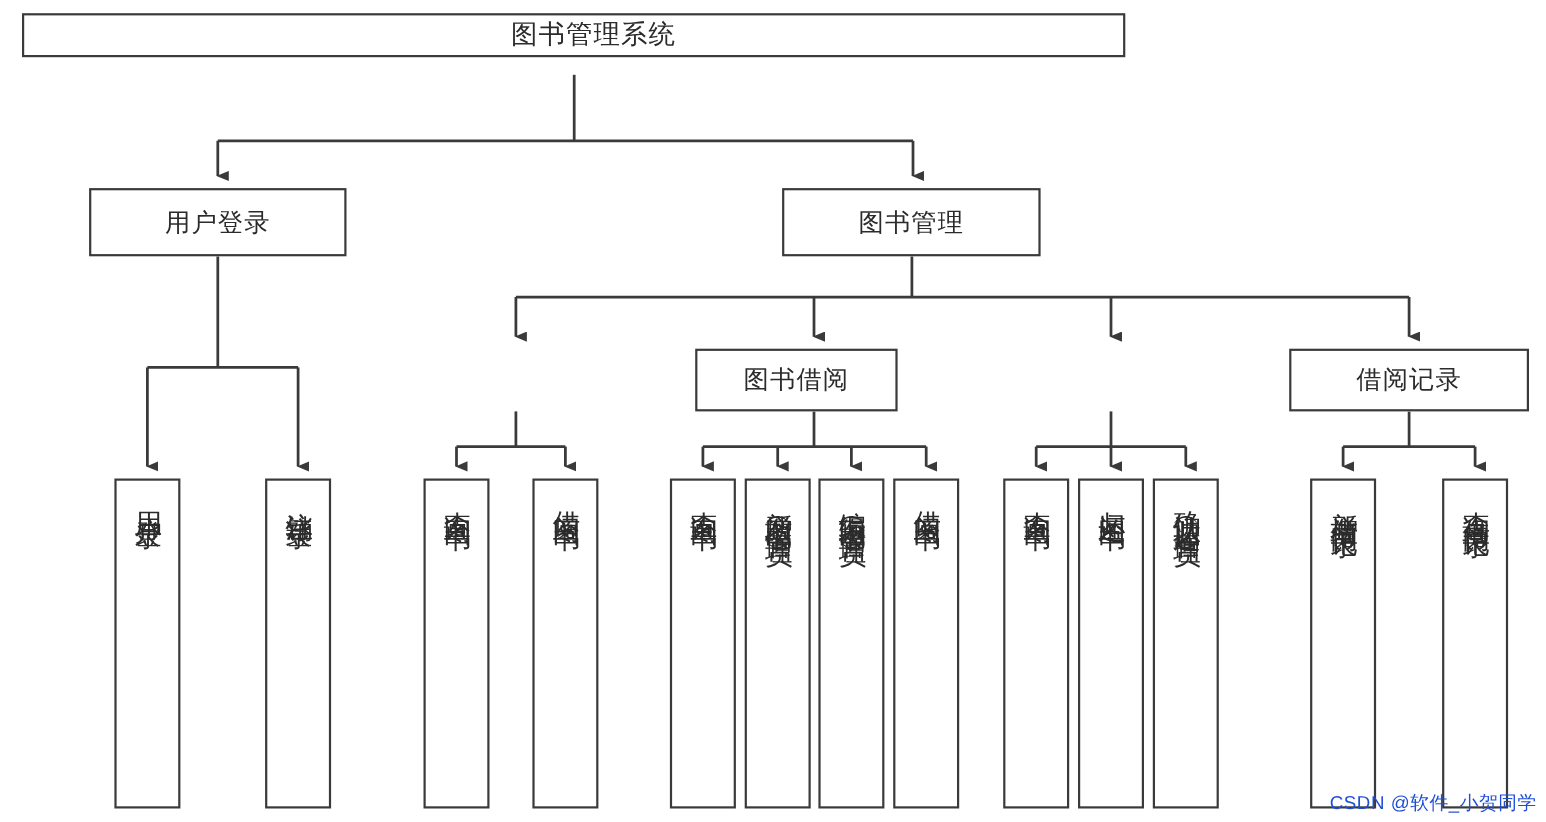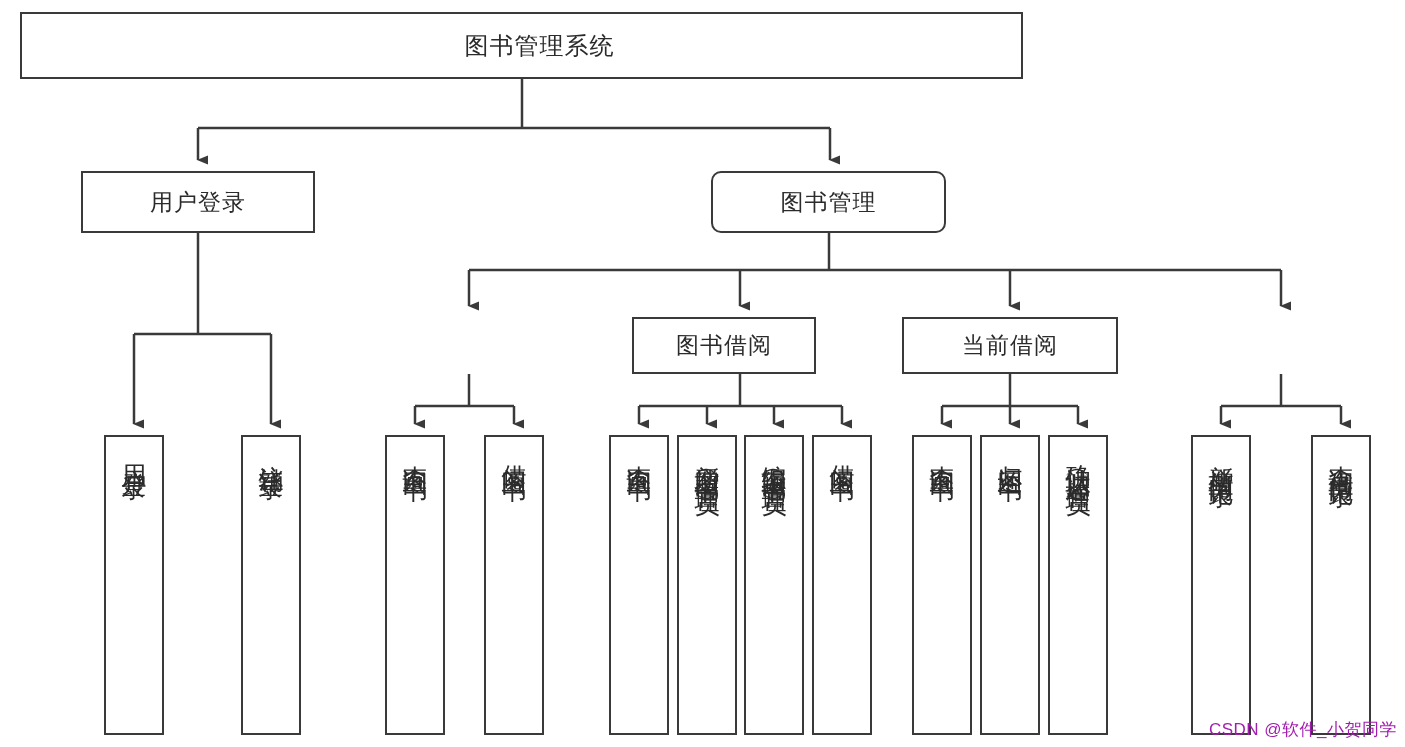--- a/index.html
+++ b/index.html
@@ -61,21 +61,21 @@
     font-size: 25px;
     letter-spacing: 4px;
     line-height: 1;
     white-space: nowrap;
   }
   .watermark {
     position: absolute;
     right: 8px;
     bottom: 6px;
     font-size: 17px;
-    color: #a21caf;
+    color: #1d4ed8;
     letter-spacing: 0.5px;
     z-index: 3;
     white-space: nowrap;
   }
 </style>
 </head>
 <body>
 
 <div id="diagram-root">
 
@@ -122,36 +122,36 @@
       <path d="M1010,406 L1010,424" marker-end="url(#arrow)"></path>
       <path d="M1078,406 L1078,424" marker-end="url(#arrow)"></path>
 
       <path d="M1281,374 L1281,406"></path>
       <path d="M1221,406 L1341,406"></path>
       <path d="M1221,406 L1221,424" marker-end="url(#arrow)"></path>
       <path d="M1341,406 L1341,424" marker-end="url(#arrow)"></path>
     </g>
   </svg>
 
-  <div class="node h root" style="left:20px; top:12px; width:1003px; height:67px;padding-left:36px;">
+  <div class="node h root" style="left:20px; top:12px; width:1003px; height:40px;padding-left:36px;">
     <span class="label">图书管理系统</span>
   </div>
 
   <div class="node h" style="left:81px; top:171px; width:234px; height:62px;">
     <span class="label">用户登录</span>
   </div>
-  <div class="node h" style="left:711px; top:171px; width:235px; height:62px;border-radius:10px;">
+  <div class="node h" style="left:711px; top:171px; width:235px; height:62px;">
     <span class="label">图书管理</span>
   </div>
 
   <div class="node h" style="left:632px; top:317px; width:184px; height:57px;">
     <span class="label">图书借阅</span>
   </div>
-  <div class="node h" style="left:902px; top:317px; width:216px; height:57px;">
-    <span class="label">当前借阅</span>
+  <div class="node h" style="left:1172px; top:317px; width:218px; height:57px;">
+    <span class="label">借阅记录</span>
   </div>
 
   <div class="node v" style="left:104px; top:435px; width:60px; height:300px;">
     <span class="label">用户登录</span>
   </div>
   <div class="node v" style="left:241px; top:435px; width:60px; height:300px;">
     <span class="label">注销登录</span>
   </div>
 
   <div class="node v" style="left:385px; top:435px; width:60px; height:300px;">

